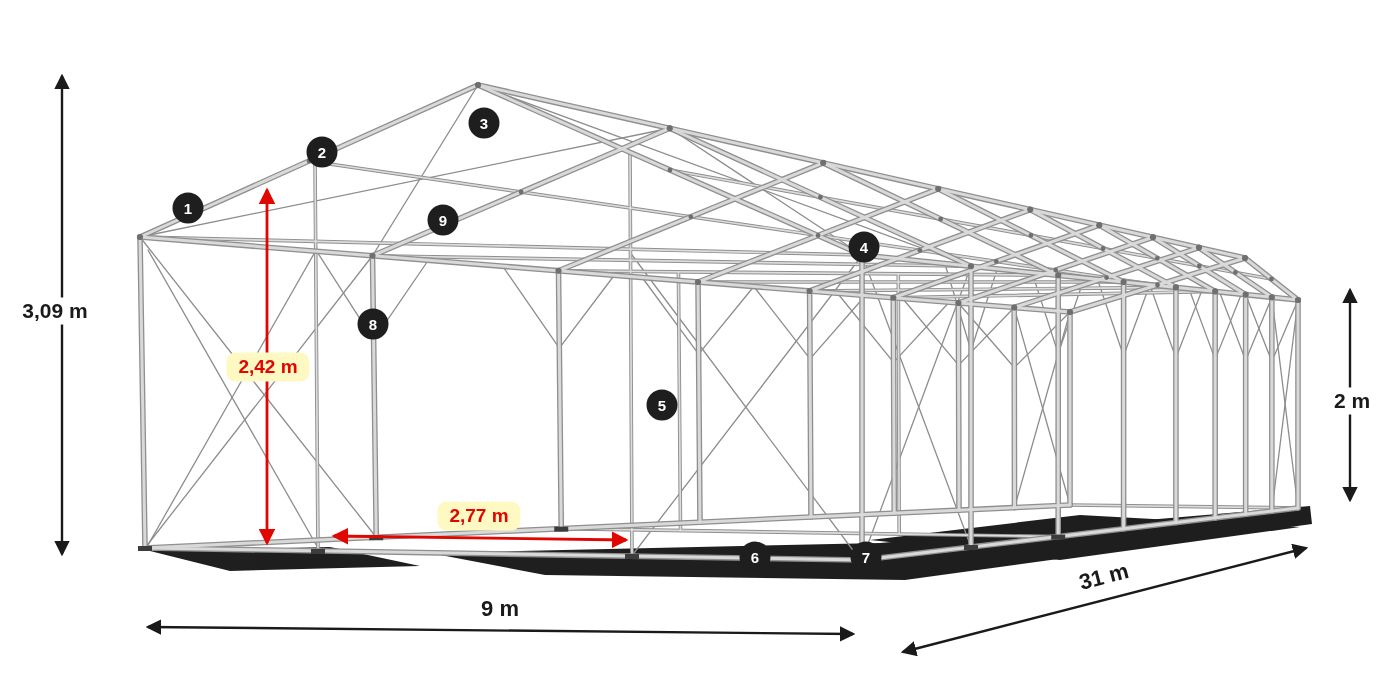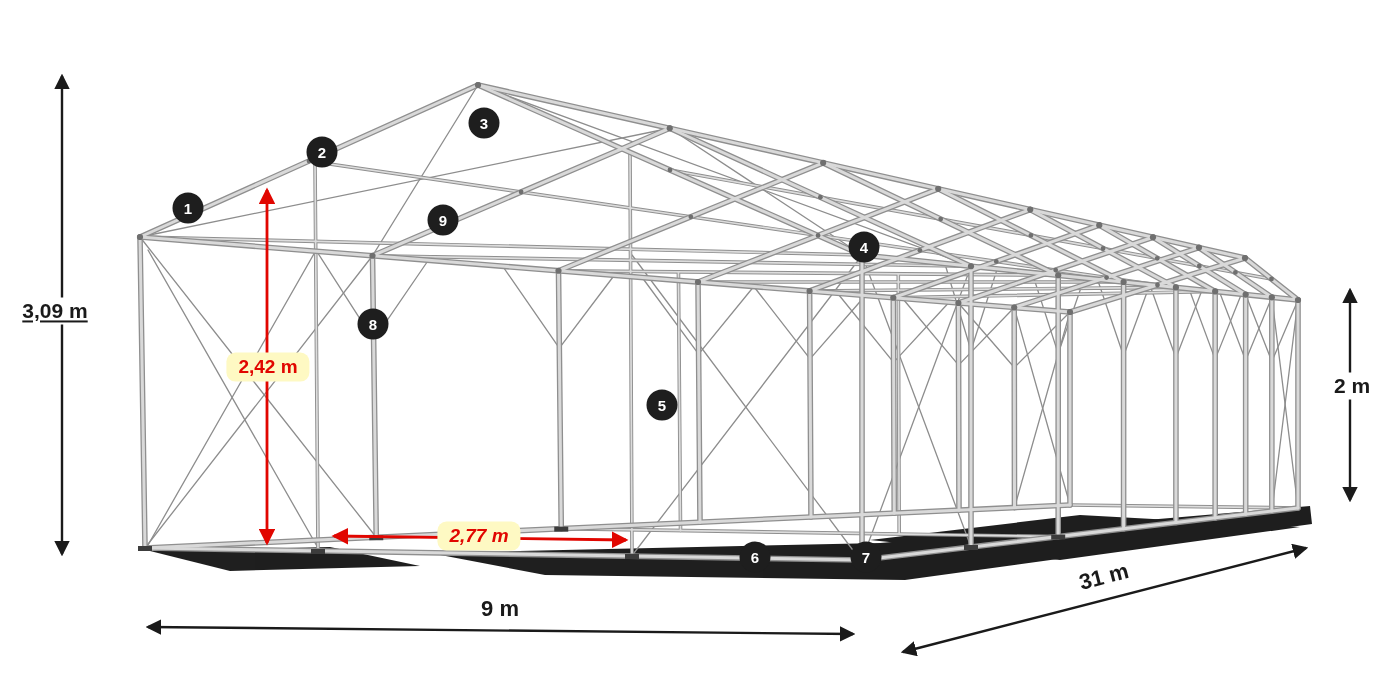--- a/index.html
+++ b/index.html
@@ -267,26 +267,26 @@
         <line x1="903" y1="652" x2="1306" y2="548" marker-start="url(#mb)" marker-end="url(#mb)"></line>
         <line x1="1350" y1="290" x2="1350" y2="500" marker-start="url(#mb)" marker-end="url(#mb)"></line>
       </g>
       <g stroke="#e10600" stroke-width="2.8">
         <line x1="267" y1="190" x2="267" y2="543" marker-start="url(#mr)" marker-end="url(#mr)"></line>
         <line x1="334" y1="536" x2="626" y2="540" marker-start="url(#mr)" marker-end="url(#mr)"></line>
       </g>
     </g>
   </svg>
 
-  <div class="dim-label" style="left:55px;  top:311px;text-decoration:underline;">3,09 m</div>
+  <div class="dim-label" style="left:55px;  top:311px;">3,09 m</div>
   <div class="dim-label red" style="left:268px; top:367px;">2,42 m</div>
-  <div class="dim-label red" style="left:479px; top:536px;font-style:italic;">2,77 m</div>
+  <div class="dim-label red" style="left:479px; top:516px;">2,77 m</div>
   <div class="dim-label plain" style="left:500px; top:609px;">9 m</div>
   <div class="dim-label plain rot" style="left:1104px;top:577px;">31 m</div>
-  <div class="dim-label" style="left:1352px;top:386px;text-align:right;">2 m</div>
+  <div class="dim-label" style="left:1352px;top:401px;text-align:right;">2 m</div>
 
   <div class="badge" style="left:188px;top:208px;">1</div>
   <div class="badge" style="left:322px;top:152px;">2</div>
   <div class="badge" style="left:484px;top:123px;">3</div>
   <div class="badge" style="left:864px;top:247px;">4</div>
   <div class="badge" style="left:662px;top:405px;">5</div>
   <div class="badge" style="left:755px;top:557px;">6</div>
   <div class="badge" style="left:866px;top:557px;">7</div>
   <div class="badge" style="left:373px;top:324px;">8</div>
   <div class="badge" style="left:443px;top:220px;">9</div>

